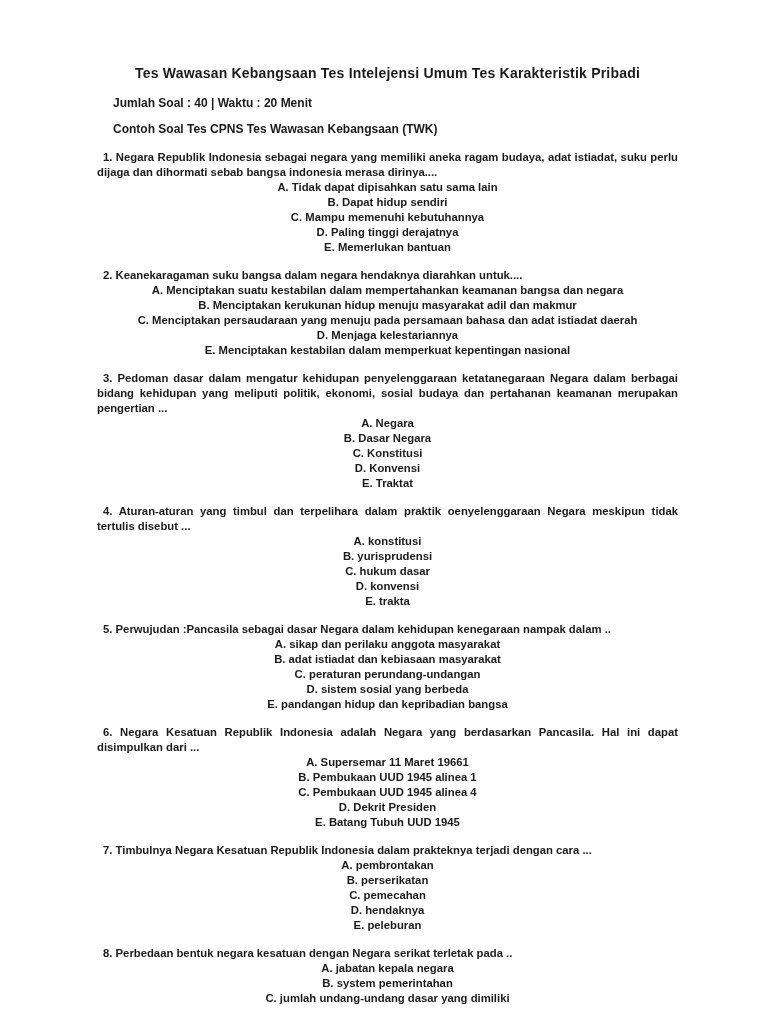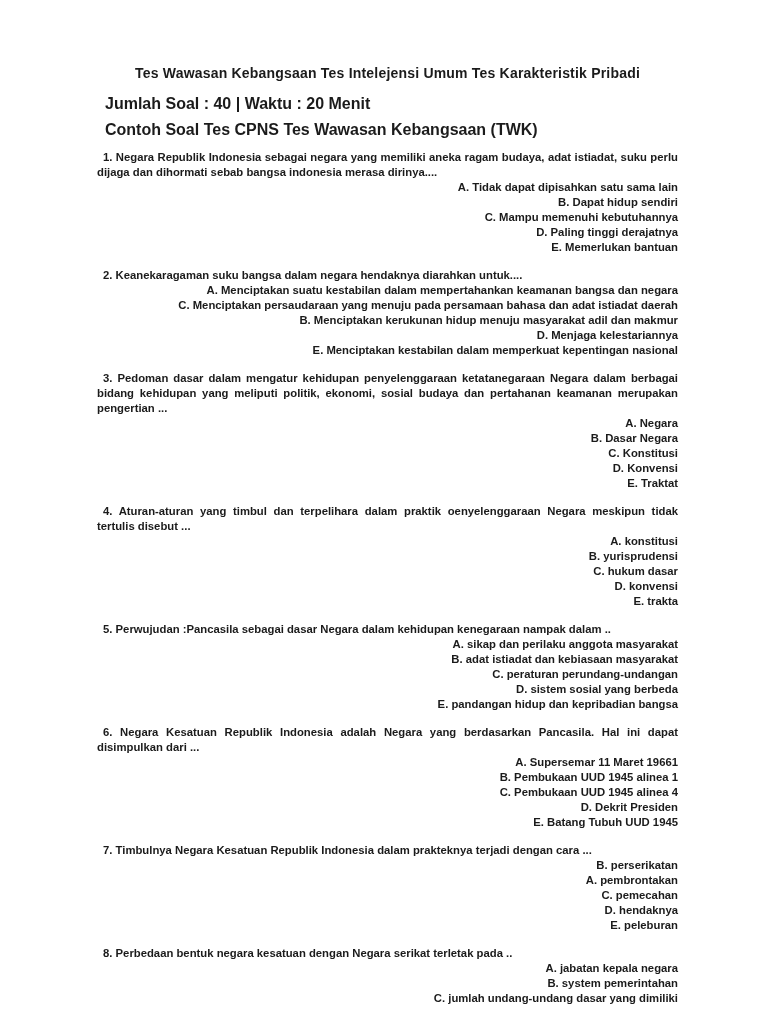--- a/index.html
+++ b/index.html
@@ -24,39 +24,39 @@
   }
   .title {
     font-size: 14px;
     line-height: 19px;
     text-align: center;
     margin: 0 0 13px 0;
     letter-spacing: 0.2px;
   }
   .meta,
   .section {
-    font-size: 16px;
+    font-size: 12px;
     line-height: 15px;
-    margin: 0 0 11px 8px;
+    margin: 0 0 11px 16px;
   }
   .question {
     margin: 13px 0 9px 0;
   }
   .q-text {
     font-size: 11.3px;
     line-height: 15px;
     margin: 0;
     text-align: justify;
     text-indent: 6px;
   }
   .opt {
     font-size: 11.3px;
     line-height: 15px;
     margin: 0;
-    text-align: right;
+    text-align: center;
   }
 </style>
 </head>
 <body style="background: rgb(255, 255, 255); color: rgb(27, 27, 27);">
 
 <div class="page">
   <h1 class="title">Tes Wawasan Kebangsaan Tes Intelejensi Umum Tes Karakteristik Pribadi</h1>
 
   <p class="meta">Jumlah Soal : 40 | Waktu : 20 Menit</p>
 
@@ -71,22 +71,22 @@
           <p class="opt">C. Mampu memenuhi kebutuhannya</p>
           <p class="opt">D. Paling tinggi derajatnya</p>
           <p class="opt">E. Memerlukan bantuan</p>
         </div>
   </div>
 
   <div class="question">
     <p class="q-text">2. Keanekaragaman suku bangsa dalam negara hendaknya diarahkan untuk....</p>
     <div class="options">
           <p class="opt">A. Menciptakan suatu kestabilan dalam mempertahankan keamanan bangsa dan negara</p>
+          <p class="opt">B. Menciptakan kerukunan hidup menuju masyarakat adil dan makmur</p>
           <p class="opt">C. Menciptakan persaudaraan yang menuju pada persamaan bahasa dan adat istiadat daerah</p>
-          <p class="opt">B. Menciptakan kerukunan hidup menuju masyarakat adil dan makmur</p>
           <p class="opt">D. Menjaga kelestariannya</p>
           <p class="opt">E. Menciptakan kestabilan dalam memperkuat kepentingan nasional</p>
         </div>
   </div>
 
   <div class="question">
     <p class="q-text">3. Pedoman dasar dalam mengatur kehidupan penyelenggaraan ketatanegaraan Negara dalam berbagai bidang kehidupan yang meliputi politik, ekonomi, sosial budaya dan pertahanan keamanan merupakan pengertian ...</p>
     <div class="options">
           <p class="opt">A. Negara</p>
           <p class="opt">B. Dasar Negara</p>
@@ -125,22 +125,22 @@
           <p class="opt">B. Pembukaan UUD 1945 alinea 1</p>
           <p class="opt">C. Pembukaan UUD 1945 alinea 4</p>
           <p class="opt">D. Dekrit Presiden</p>
           <p class="opt">E. Batang Tubuh UUD 1945</p>
         </div>
   </div>
 
   <div class="question">
     <p class="q-text">7. Timbulnya Negara Kesatuan Republik Indonesia dalam prakteknya terjadi dengan cara ...</p>
     <div class="options">
+          <p class="opt">A. pembrontakan</p>
           <p class="opt">B. perserikatan</p>
-          <p class="opt">A. pembrontakan</p>
           <p class="opt">C. pemecahan</p>
           <p class="opt">D. hendaknya</p>
           <p class="opt">E. peleburan</p>
         </div>
   </div>
 
   <div class="question">
     <p class="q-text">8. Perbedaan bentuk negara kesatuan dengan Negara serikat terletak pada ..</p>
     <div class="options">
           <p class="opt">A. jabatan kepala negara</p>

